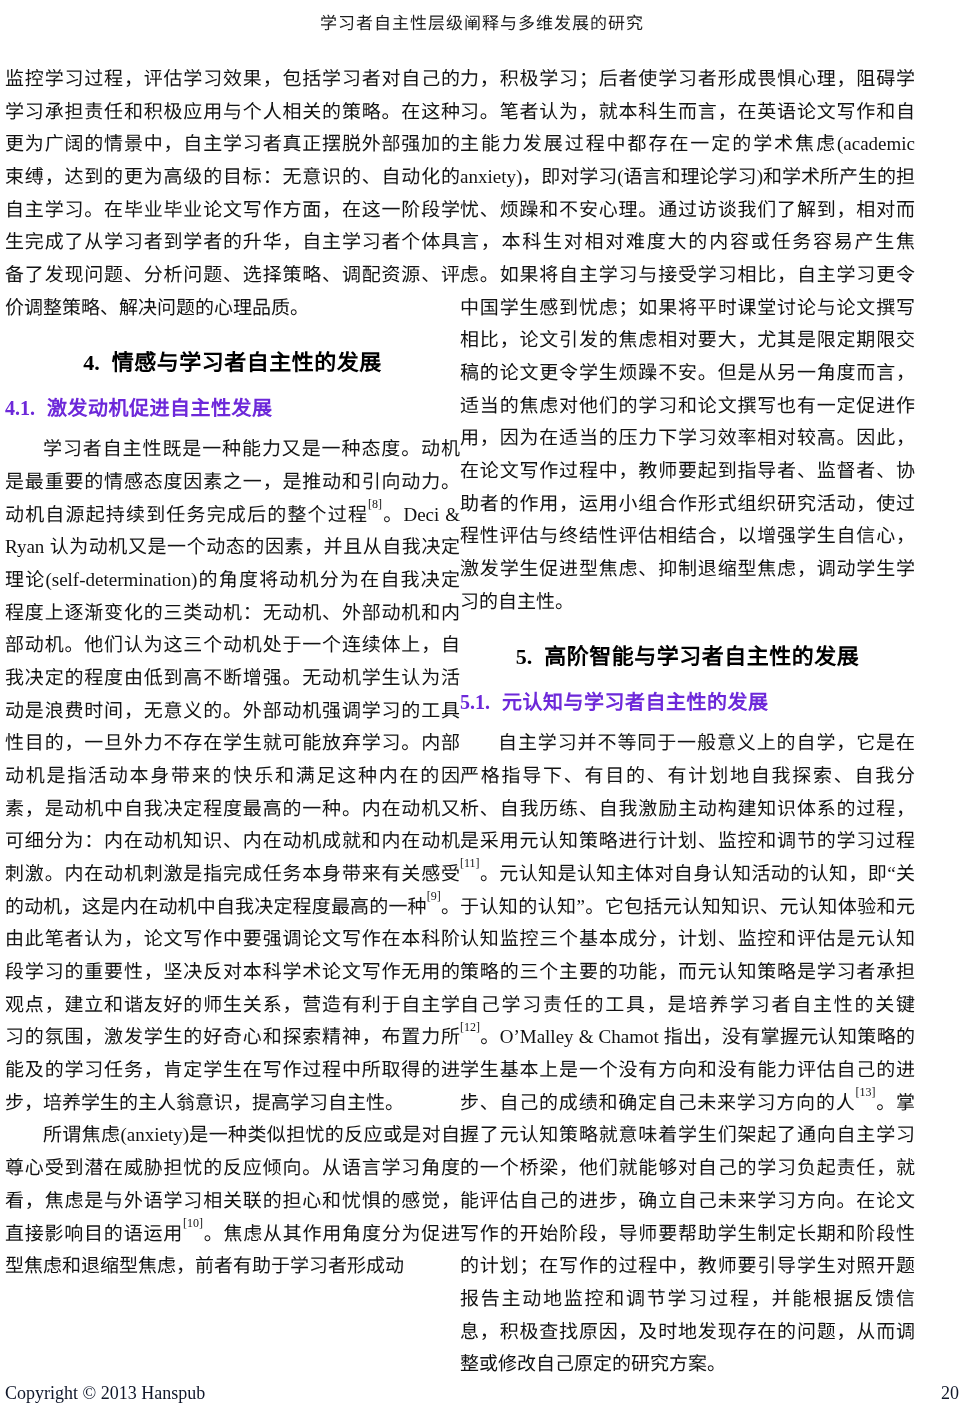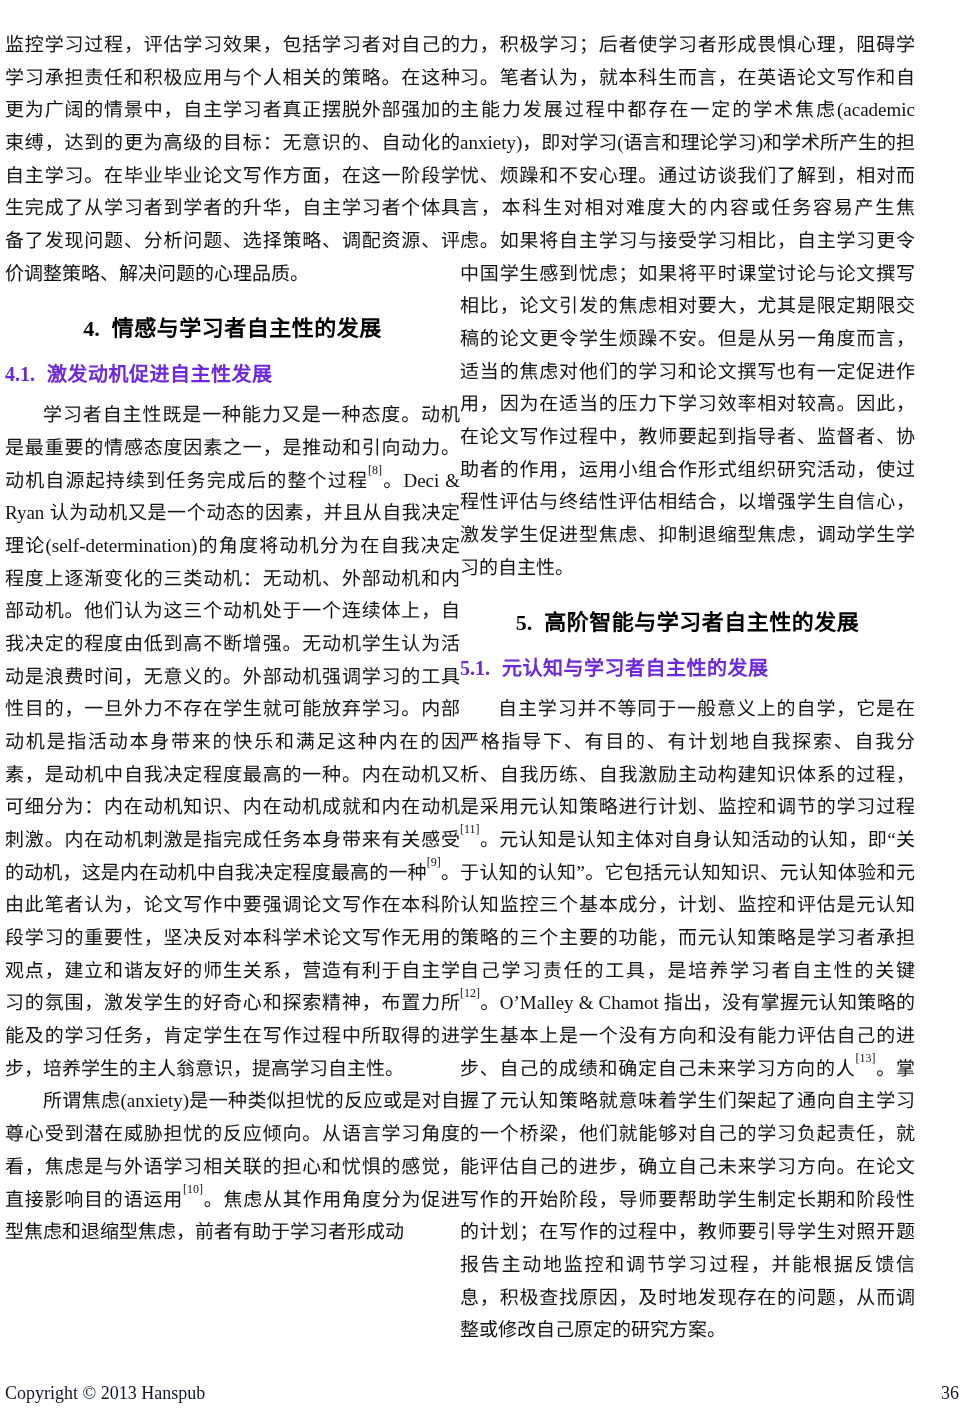--- a/index.html
+++ b/index.html
@@ -86,20 +86,23 @@
     align-items: baseline;
     font-size: 18px;
     color: #0f172a;
   }
 </style>
 </head>
 <body>
 
 <div class="page">
 
+  <div class="page-header">
+    <span class="running-title">学习者自主性层级阐释与多维发展的研究</span>
+  </div>
 
   <div class="columns">
 
     <div class="col">
 
       <p class="body-text">监控学习过程，评估学习效果，包括学习者对自己的学习承担责任和积极应用与个人相关的策略。在这种更为广阔的情景中，自主学习者真正摆脱外部强加的束缚，达到的更为高级的目标：无意识的、自动化的自主学习。在毕业毕业论文写作方面，在这一阶段学生完成了从学习者到学者的升华，自主学习者个体具备了发现问题、分析问题、选择策略、调配资源、评价调整策略、解决问题的心理品质。</p>
 
       <h2 class="section-heading"><span class="heading-num">4.</span><span class="heading-text">情感与学习者自主性的发展</span></h2>
 
       <h3 class="subsection-heading"><span class="heading-num">4.1.</span><span class="heading-text">激发动机促进自主性发展</span></h3>
@@ -120,16 +123,16 @@
       <h3 class="subsection-heading"><span class="heading-num">5.1.</span><span class="heading-text">元认知与学习者自主性的发展</span></h3>
 
       <p class="body-text indent"><span>自主学习并不等同于一般意义上的自学，它是在严格指导下、有目的、有计划地自我探索、自我分析、自我历练、自我激励主动构建知识体系的过程，是采用元认知策略进行计划、监控和调节的学习过程</span><sup class="ref">[11]</sup><span>。元认知是认知主体对自身认知活动的认知，即“关于认知的认知”。它包括元认知知识、元认知体验和元认知监控三个基本成分，计划、监控和评估是元认知策略的三个主要的功能，而元认知策略是学习者承担自己学习责任的工具，是培养学习者自主性的关键</span><sup class="ref">[12]</sup><span>。O’Malley &amp; Chamot 指出，没有掌握元认知策略的学生基本上是一个没有方向和没有能力评估自己的进步、自己的成绩和确定自己未来学习方向的人</span><sup class="ref">[13]</sup><span>。掌握了元认知策略就意味着学生们架起了通向自主学习的一个桥梁，他们就能够对自己的学习负起责任，就能评估自己的进步，确立自己未来学习方向。在论文写作的开始阶段，导师要帮助学生制定长期和阶段性的计划；在写作的过程中，教师要引导学生对照开题报告主动地监控和调节学习过程，并能根据反馈信息，积极查找原因，及时地发现存在的问题，从而调整或修改自己原定的研究方案。</span></p>
 
     </div>
 
   </div>
 
   <div class="page-footer">
     <span>Copyright © 2013 Hanspub</span>
-    <span>36</span>
+    <span>20</span>
   </div>
 
 </div>
 
 </body></html>

